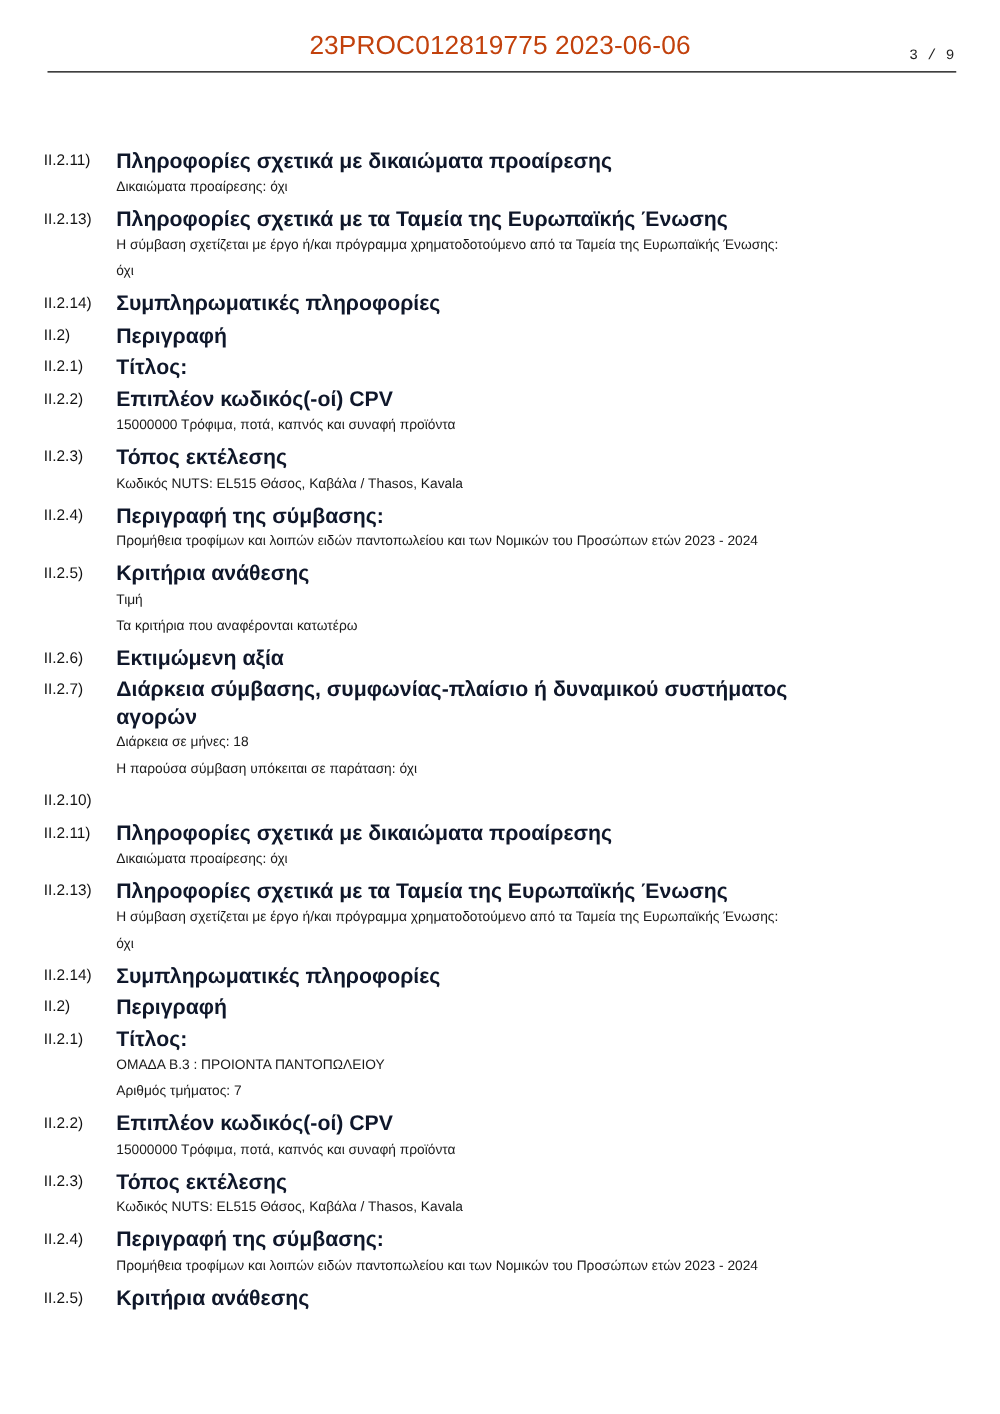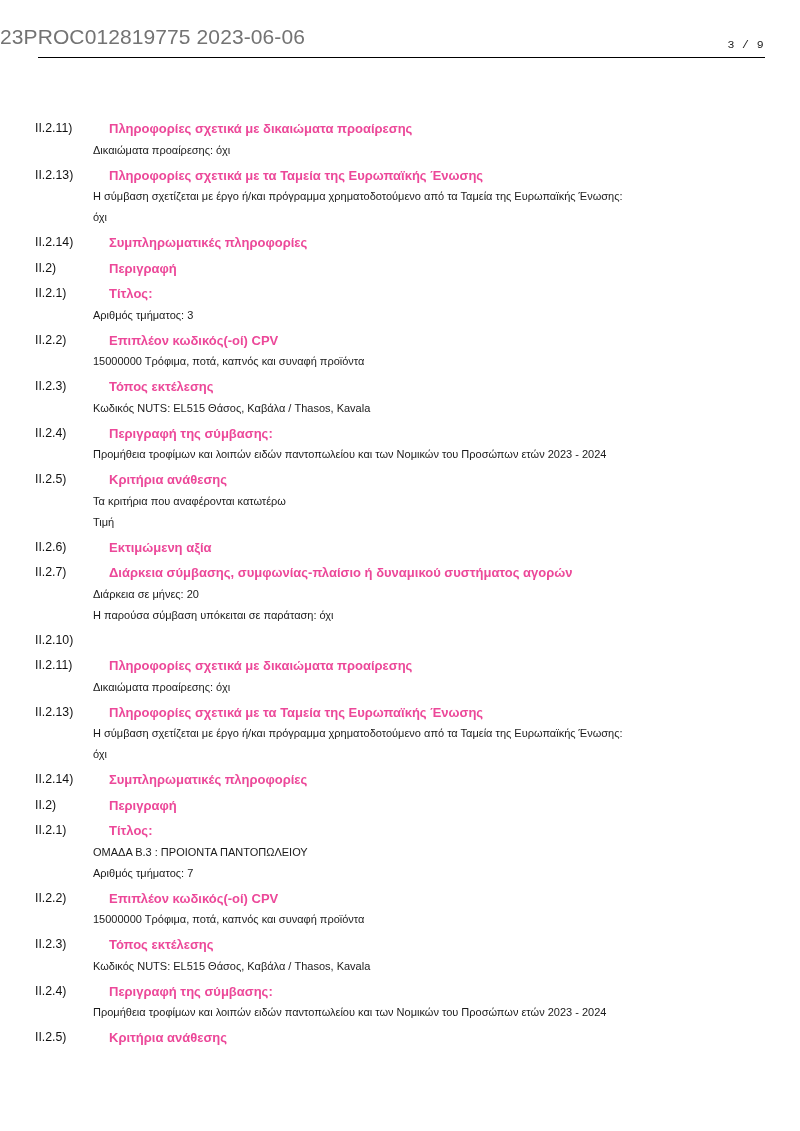--- a/index.html
+++ b/index.html
@@ -29,24 +29,25 @@
     top: 0;
     left: 0;
     width: 800px;
     height: 62px;
   }
   .header-title {
     position: absolute;
     top: 25px;
     left: 0;
     width: 800px;
+    text-align: center;
     font-size: 21px;
     line-height: 24px;
     letter-spacing: 0.1px;
-    color: #737373;
+    color: #c2410c;
     white-space: nowrap;
   }
   .header-pageno {
     position: absolute;
     top: 38px;
     right: 36px;
     font-size: 11.5px;
     line-height: 14px;
     color: #222222;
     letter-spacing: 0.4px;
@@ -82,25 +83,24 @@
     font-size: 12.3px;
     line-height: 21.5px;
     color: #111111;
     white-space: nowrap;
   }
   .entry-main {
     flex: 1 1 auto;
     min-width: 0;
   }
   .entry-heading {
-    font-size: 13px;
+    font-size: 17px;
     font-weight: bold;
     line-height: 21.5px;
-    color: #ec4899;
-    margin-left: 16px;
+    color: #0f172a;
   }
   .entry-line {
     font-size: 11px;
     font-weight: normal;
     line-height: 21px;
     color: #1a1a1a;
   }
   .gap-sm { height: 4px; }
 </style>
 </head>
@@ -143,21 +143,20 @@
         <div class="entry-code">II.2)</div>
         <div class="entry-main">
           <div class="entry-heading">Περιγραφή</div>
         </div>
       </div>
       <div class="gap-sm"></div>
       <div class="entry">
         <div class="entry-code">II.2.1)</div>
         <div class="entry-main">
           <div class="entry-heading">Τίτλος:</div>
-          <div class="entry-line">Αριθμός τμήματος: 3</div>
         </div>
       </div>
       <div class="gap-sm"></div>
       <div class="entry">
         <div class="entry-code">II.2.2)</div>
         <div class="entry-main">
           <div class="entry-heading">Επιπλέον κωδικός(-οί) CPV</div>
           <div class="entry-line">15000000 Τρόφιμα, ποτά, καπνός και συναφή προϊόντα</div>
         </div>
       </div>
@@ -175,37 +174,37 @@
         <div class="entry-main">
           <div class="entry-heading">Περιγραφή της σύμβασης:</div>
           <div class="entry-line">Προμήθεια τροφίμων και λοιπών ειδών παντοπωλείου και των Νομικών του Προσώπων ετών 2023 - 2024</div>
         </div>
       </div>
       <div class="gap-sm"></div>
       <div class="entry">
         <div class="entry-code">II.2.5)</div>
         <div class="entry-main">
           <div class="entry-heading">Κριτήρια ανάθεσης</div>
+          <div class="entry-line">Τιμή</div>
           <div class="entry-line">Τα κριτήρια που αναφέρονται κατωτέρω</div>
-          <div class="entry-line">Τιμή</div>
         </div>
       </div>
       <div class="gap-sm"></div>
       <div class="entry">
         <div class="entry-code">II.2.6)</div>
         <div class="entry-main">
           <div class="entry-heading">Εκτιμώμενη αξία</div>
         </div>
       </div>
       <div class="gap-sm"></div>
       <div class="entry">
         <div class="entry-code">II.2.7)</div>
         <div class="entry-main">
           <div class="entry-heading">Διάρκεια σύμβασης, συμφωνίας-πλαίσιο ή δυναμικού συστήματος αγορών</div>
-          <div class="entry-line">Διάρκεια σε μήνες: 20</div>
+          <div class="entry-line">Διάρκεια σε μήνες: 18</div>
           <div class="entry-line">Η παρούσα σύμβαση υπόκειται σε παράταση: όχι</div>
         </div>
       </div>
       <div class="gap-sm"></div>
       <div class="entry">
         <div class="entry-code">II.2.10)</div>
       </div>
       <div class="gap-sm"></div>
       <div class="entry">
         <div class="entry-code">II.2.11)</div>

